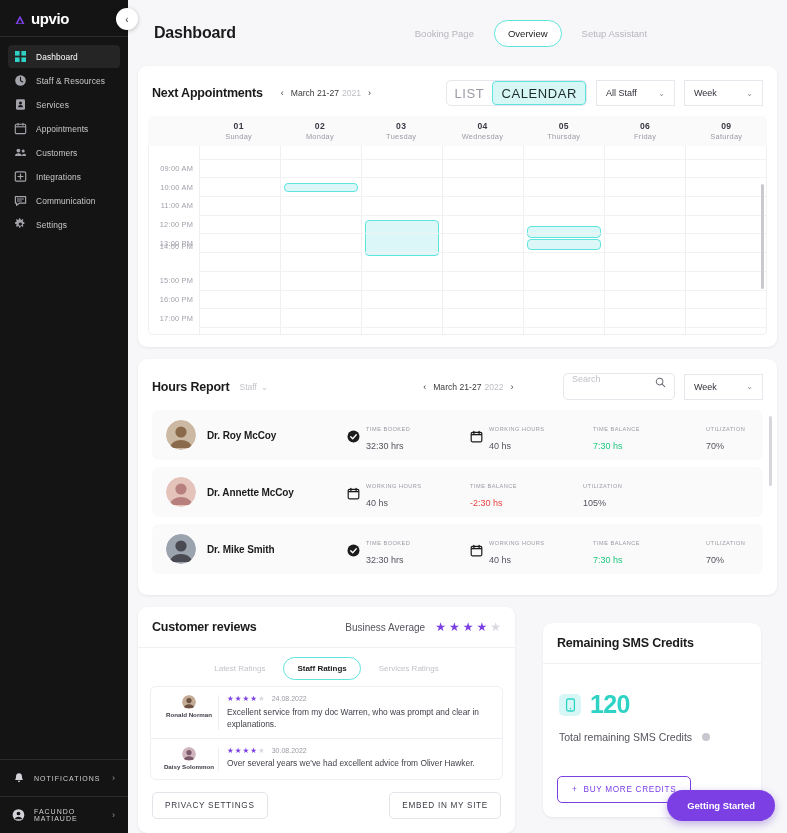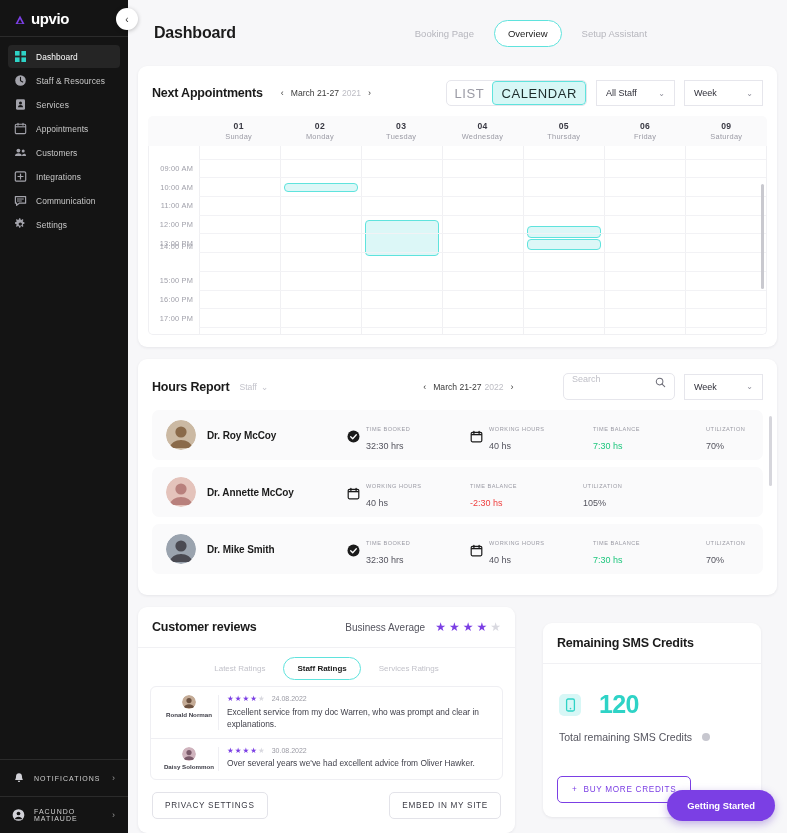--- a/index.html
+++ b/index.html
@@ -154,21 +154,21 @@
   .rv-date { font-size: 7px; color: #9a9aa4; }
   .rv-txt { font-size: 8.4px; color: #3f3f49; line-height: 1.45; margin-top: 3px; }
   .rev-foot { margin-top: auto; display: flex; align-items: center; padding: 12px 14px 14px 14px; }
   .obtn {
     border: 1px solid #e3e3e9; background: #fff; border-radius: 5px; padding: 8px 12px;
     font-size: 8.2px; letter-spacing: .7px; color: #3a3a44; cursor: pointer; font-family: inherit;
   }
   .obtn.right { margin-left: auto; }
   .sms-head { padding: 13px 14px; border-bottom: 1px solid #f1f1f4; }
   .sms-body { padding: 26px 16px 0 16px; }
-  .sms-row { display: flex; align-items: center; gap: 18px; }
+  .sms-row { display: flex; align-items: center; gap: 9px; }
   .sms-ico { width: 22px; height: 22px; background: #d7f7f6; border-radius: 5px; display: flex; align-items: center; justify-content: center; }
   .sms-num { font-size: 25px; font-weight: 700; color: #2ed3c6; letter-spacing: -.6px; }
   .sms-sub { display: flex; align-items: center; gap: 10px; margin-top: 12px; font-size: 10.5px; color: #54545e; }
   .infodot { width: 8px; height: 8px; border-radius: 50%; background: #c7c7cf; display: inline-block; }
   .sms-foot { margin-top: auto; padding: 12px 14px 14px 14px; }
   .pbtn {
     border: 1px solid #7b3fe4; background: #fff; border-radius: 5px; padding: 8px 14px;
     font-size: 8.2px; letter-spacing: .7px; color: #7b3fe4; cursor: pointer; font-family: inherit;
     display: inline-flex; align-items: center; gap: 6px;
   }

